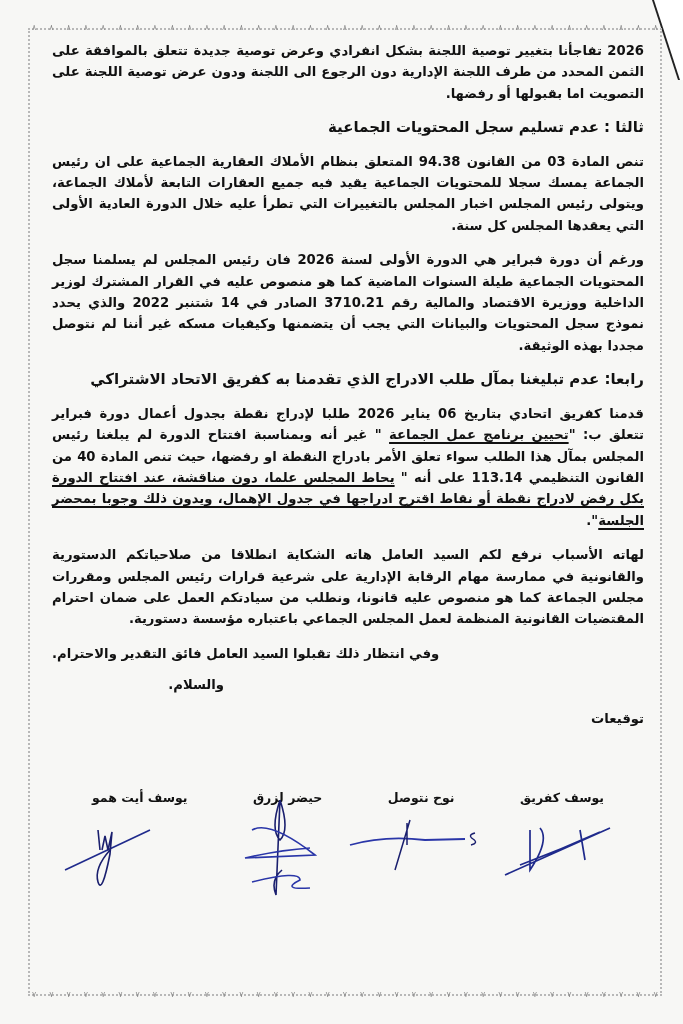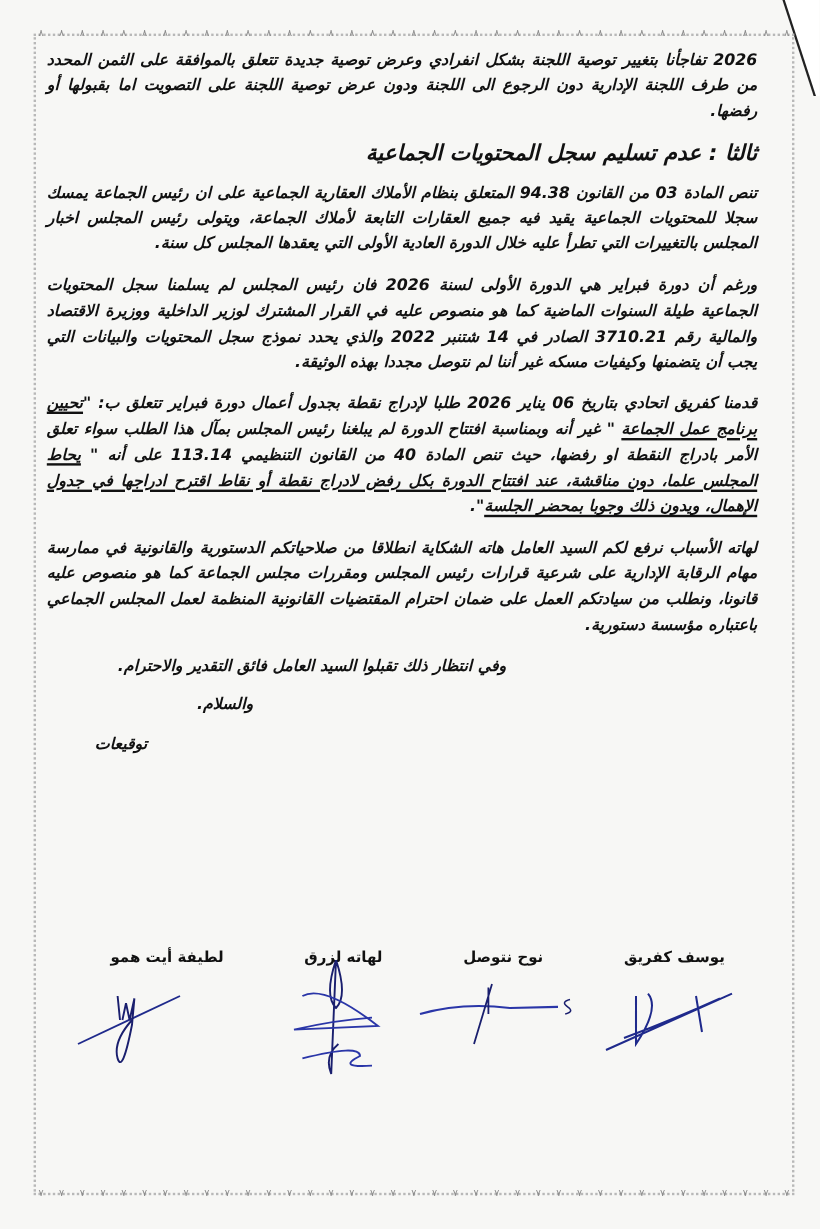--- a/index.html
+++ b/index.html
@@ -19,31 +19,31 @@
     border:2px dotted #b8b8b8; box-sizing:border-box;
   }
   .frame-top-ticks, .frame-bottom-ticks {
     position:absolute; left:32px; width:626px; height:10px;
     display:flex; justify-content:space-between; font-size:8px; color:#8a8a8a;
     line-height:10px;
   }
   .frame-top-ticks { top:23px; }
   .frame-bottom-ticks { top:990px; }
   .content {
-    position:absolute; left:39px; top:40px; width:592px;
+    position:absolute; left:52px; top:40px; width:592px;
     direction:rtl; text-align:justify;
-    font-size:13.2px; line-height:21.4px; font-weight:bold;font-style:italic;
+    font-size:13.2px; line-height:21.4px; font-weight:bold;
   }
   .content p { margin:0; }
   .para { margin-bottom:13px !important; }
-  .heading { font-weight:bold; font-size:18px; margin-bottom:12px !important; }
+  .heading { font-weight:bold; font-size:15px; margin-bottom:12px !important; }
   u { text-decoration:underline; text-underline-offset:3px; text-decoration-thickness:1.5px; }
-  .closing { text-align:center; padding-right:150px; margin-top:6px !important; }
+  .closing { text-align:left; padding-right:150px; margin-top:6px !important; }
   .salam { padding-right:420px; margin-top:10px !important; }
-  .sig-title { text-align:left; margin-top:12px !important; padding-left:40px; }
+  .sig-title { text-align:right; margin-top:12px !important; padding-left:40px; }
   .signers {
     position:absolute; top:790px; left:52px; width:592px; direction:rtl;
     display:flex; justify-content:space-between; font-size:12.5px; font-weight:bold;
     padding:0 40px 0 40px; box-sizing:border-box;
   }
   .signatures { position:absolute; left:0; top:800px; width:683px; height:110px; }
   .signatures svg { position:absolute; }
 </style>
 </head>
 <body>
@@ -129,34 +129,35 @@
     <span>٧</span>
 </div>
 
 <div class="content">
   <p class="para">2026 تفاجأنا بتغيير توصية اللجنة بشكل انفرادي وعرض توصية جديدة تتعلق بالموافقة على الثمن المحدد من طرف اللجنة الإدارية دون الرجوع الى اللجنة ودون عرض توصية اللجنة على التصويت اما بقبولها أو رفضها.</p>
 
   <p class="heading">ثالثا : عدم تسليم سجل المحتويات الجماعية</p>
   <p class="para">تنص المادة 03 من القانون 94.38 المتعلق بنظام الأملاك العقارية الجماعية على ان رئيس الجماعة يمسك سجلا للمحتويات الجماعية يقيد فيه جميع العقارات التابعة لأملاك الجماعة، ويتولى رئيس المجلس اخبار المجلس بالتغييرات التي تطرأ عليه خلال الدورة العادية الأولى التي يعقدها المجلس كل سنة.</p>
   <p class="para">ورغم أن دورة فبراير هي الدورة الأولى لسنة 2026 فان رئيس المجلس لم يسلمنا سجل المحتويات الجماعية طيلة السنوات الماضية كما هو منصوص عليه في القرار المشترك لوزير الداخلية ووزيرة الاقتصاد والمالية رقم 3710.21 الصادر في 14 شتنبر 2022 والذي يحدد نموذج سجل المحتويات والبيانات التي يجب أن يتضمنها وكيفيات مسكه غير أننا لم نتوصل مجددا بهذه الوثيقة.</p>
 
+  <p class="heading">رابعا: عدم تبليغنا بمآل طلب الادراج الذي تقدمنا به كفريق الاتحاد الاشتراكي</p>
   <p class="para"><span>قدمنا كفريق اتحادي بتاريخ 06 يناير 2026 طلبا لإدراج نقطة بجدول أعمال دورة فبراير تتعلق ب: "</span><u>تحيين برنامج عمل الجماعة</u><span> " غير أنه وبمناسبة افتتاح الدورة لم يبلغنا رئيس المجلس بمآل هذا الطلب سواء تعلق الأمر بادراج النقطة او رفضها، حيث تنص المادة 40 من القانون التنظيمي 113.14 على أنه " </span><u>يحاط المجلس علما، دون مناقشة، عند افتتاح الدورة بكل رفض لادراج نقطة أو نقاط اقترح ادراجها في جدول الإهمال، ويدون ذلك وجوبا بمحضر الجلسة</u><span>".</span></p>
 
   <p class="para">لهاته الأسباب نرفع لكم السيد العامل هاته الشكاية انطلاقا من صلاحياتكم الدستورية والقانونية في ممارسة مهام الرقابة الإدارية على شرعية قرارات رئيس المجلس ومقررات مجلس الجماعة كما هو منصوص عليه قانونا، ونطلب من سيادتكم العمل على ضمان احترام المقتضيات القانونية المنظمة لعمل المجلس الجماعي باعتباره مؤسسة دستورية.</p>
 
   <p class="closing">وفي انتظار ذلك تقبلوا السيد العامل فائق التقدير والاحترام.</p>
   <p class="salam">والسلام.</p>
   <p class="sig-title">توقيعات</p>
 </div>
 
 <div class="signers">
   <span>يوسف كفريق</span>
   <span>نوح نتوصل</span>
-  <span>لهاته لزرق</span>
-  <span>لطيفة أيت همو</span>
+  <span>حيضر لزرق</span>
+  <span>يوسف أيت همو</span>
 </div>
 
 <div class="signatures">
   <svg style="left:60px;top:20px" width="100" height="75" viewBox="0 0 100 75">
     <path d="M5 50 L90 10" stroke="#1f2a8c" stroke-width="1.6" fill="none"></path>
     <path d="M38 10 L40 30 M42 30 L45 16 L48 30 L52 12 L50 34 Q42 75 38 62 Q34 48 50 30" stroke="#1a1f6e" stroke-width="1.6" fill="none"></path>
   </svg>
   <svg style="left:240px;top:0px" width="120" height="100" viewBox="0 0 120 100">
     <path d="M40 0 Q50 30 40 40 Q30 30 40 0 M40 0 L36 95 Q30 80 42 70" stroke="#1a1f6e" stroke-width="1.6" fill="none"></path>
     <path d="M12 30 Q30 20 75 55 L5 58 Q40 50 70 48 M12 82 Q60 70 60 80 Q40 90 70 88" stroke="#2a36a8" stroke-width="1.6" fill="none"></path>

